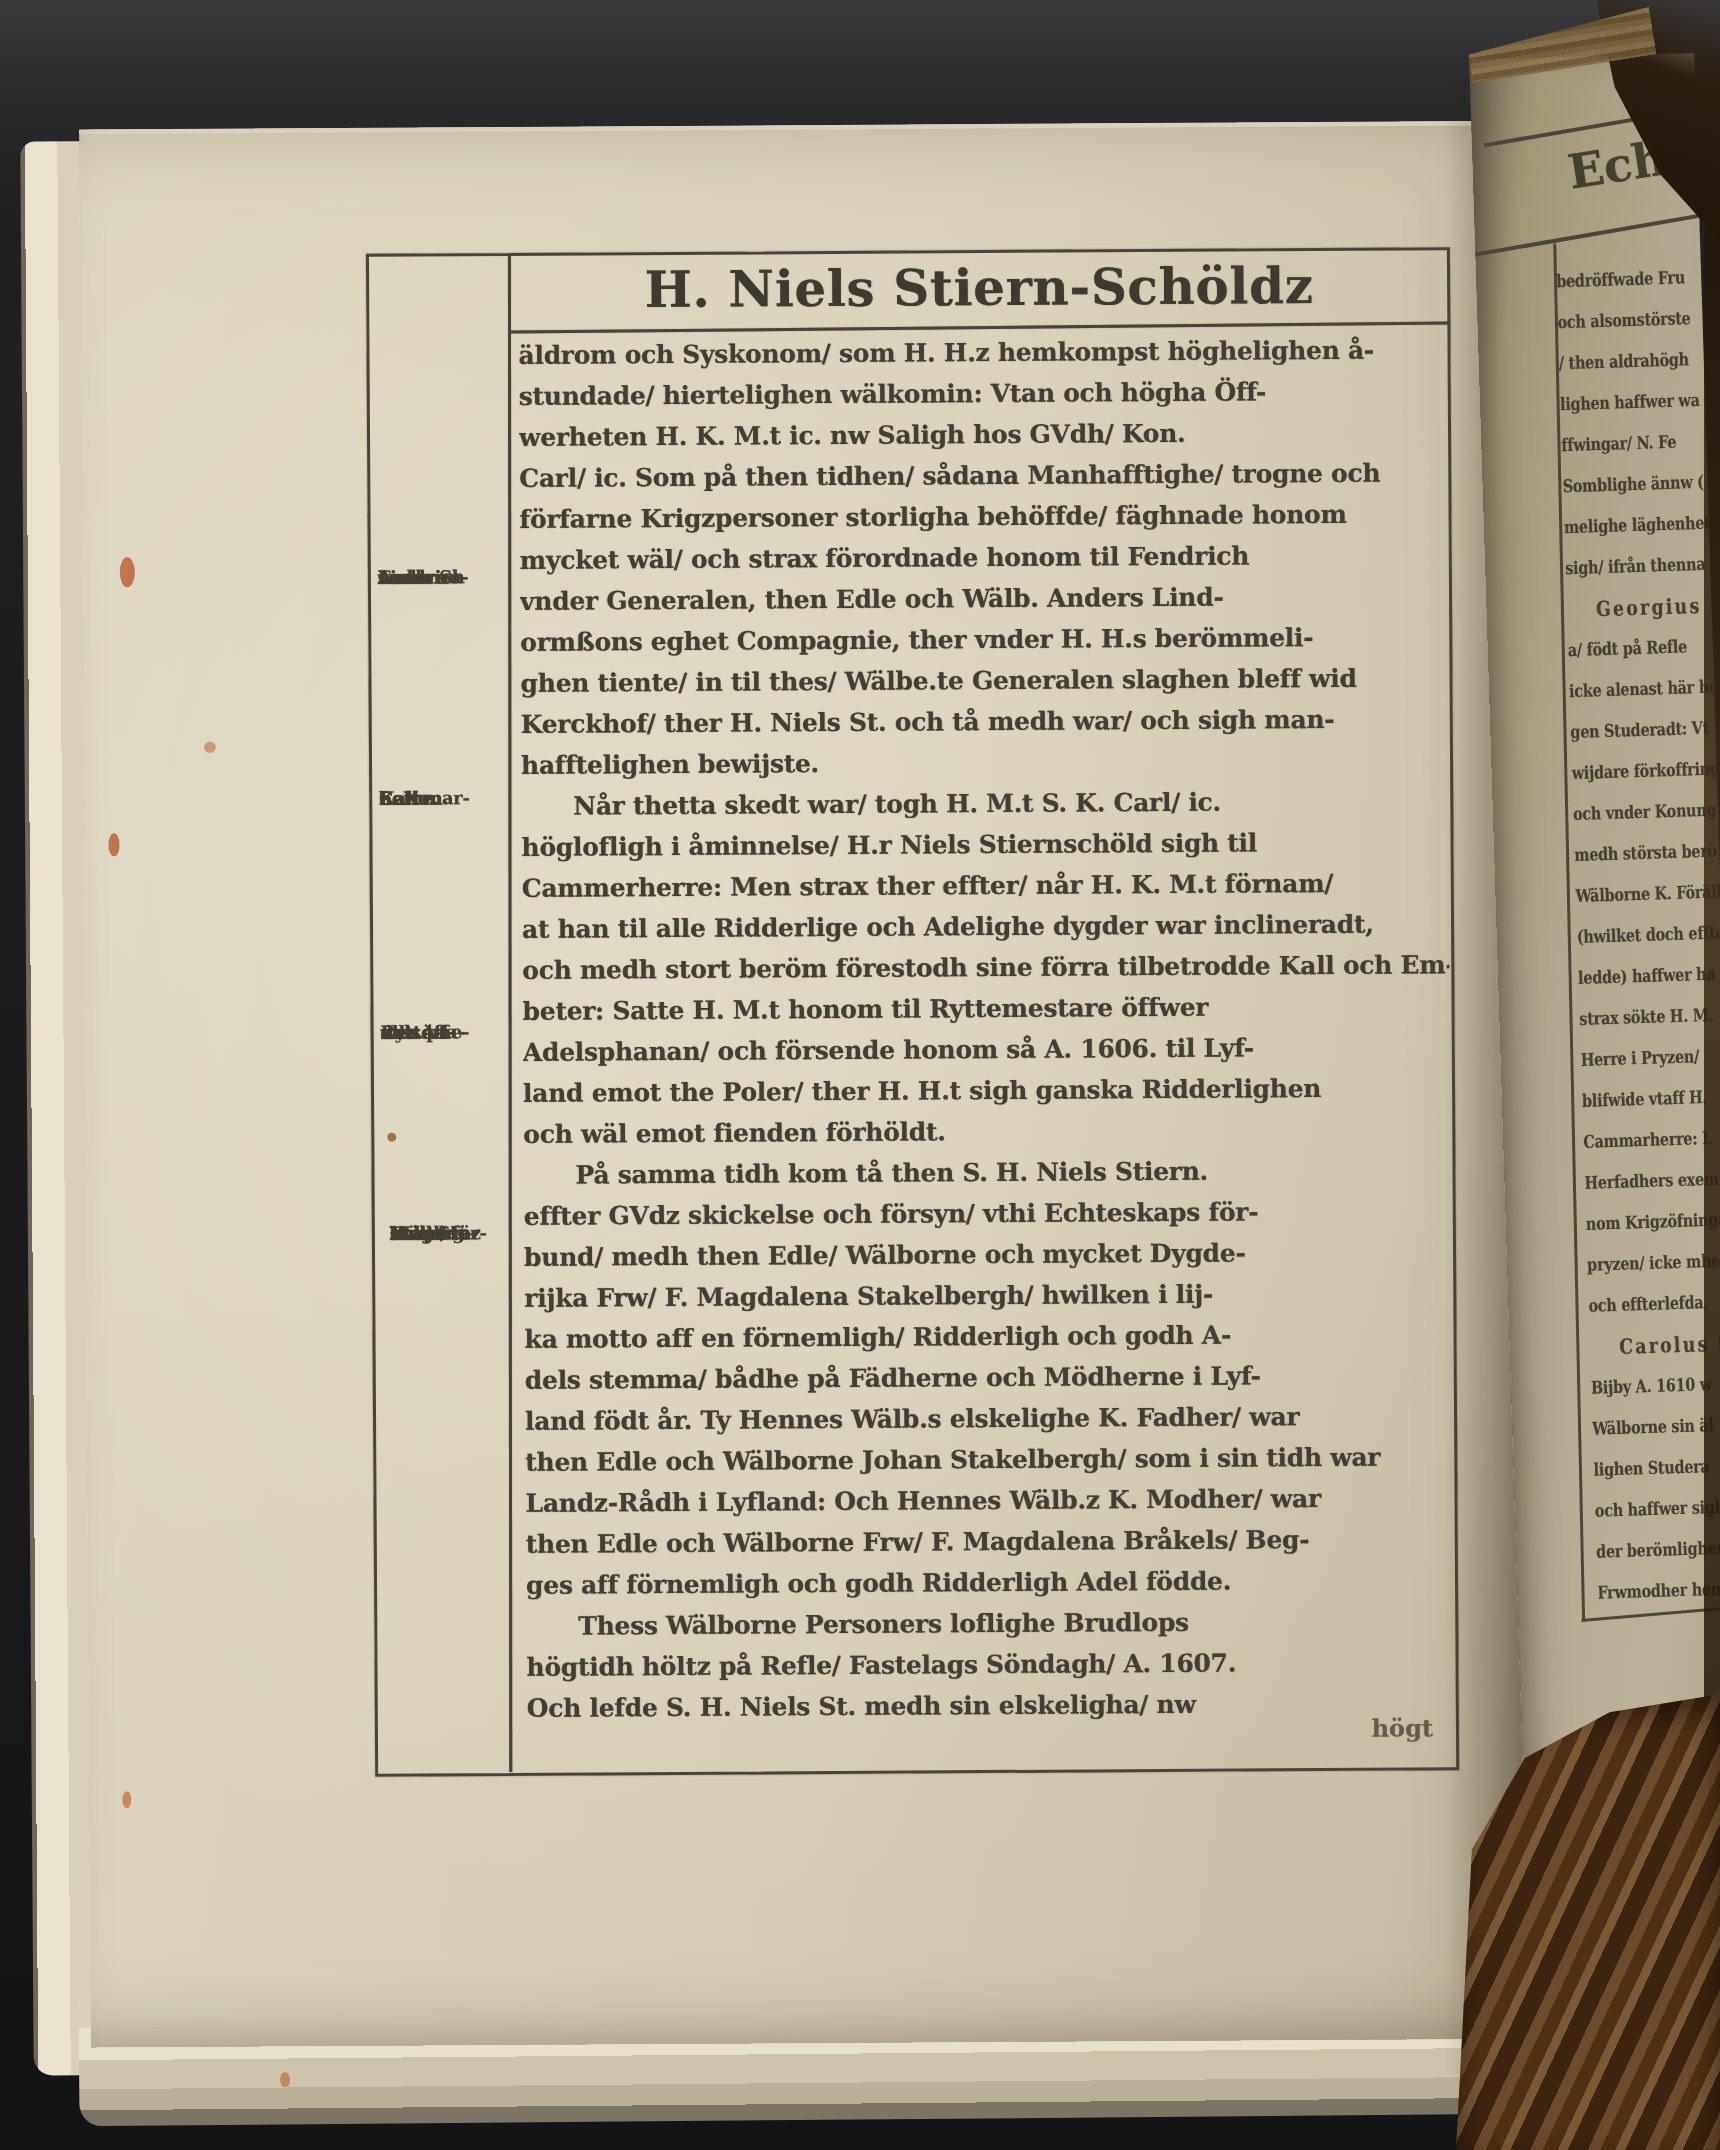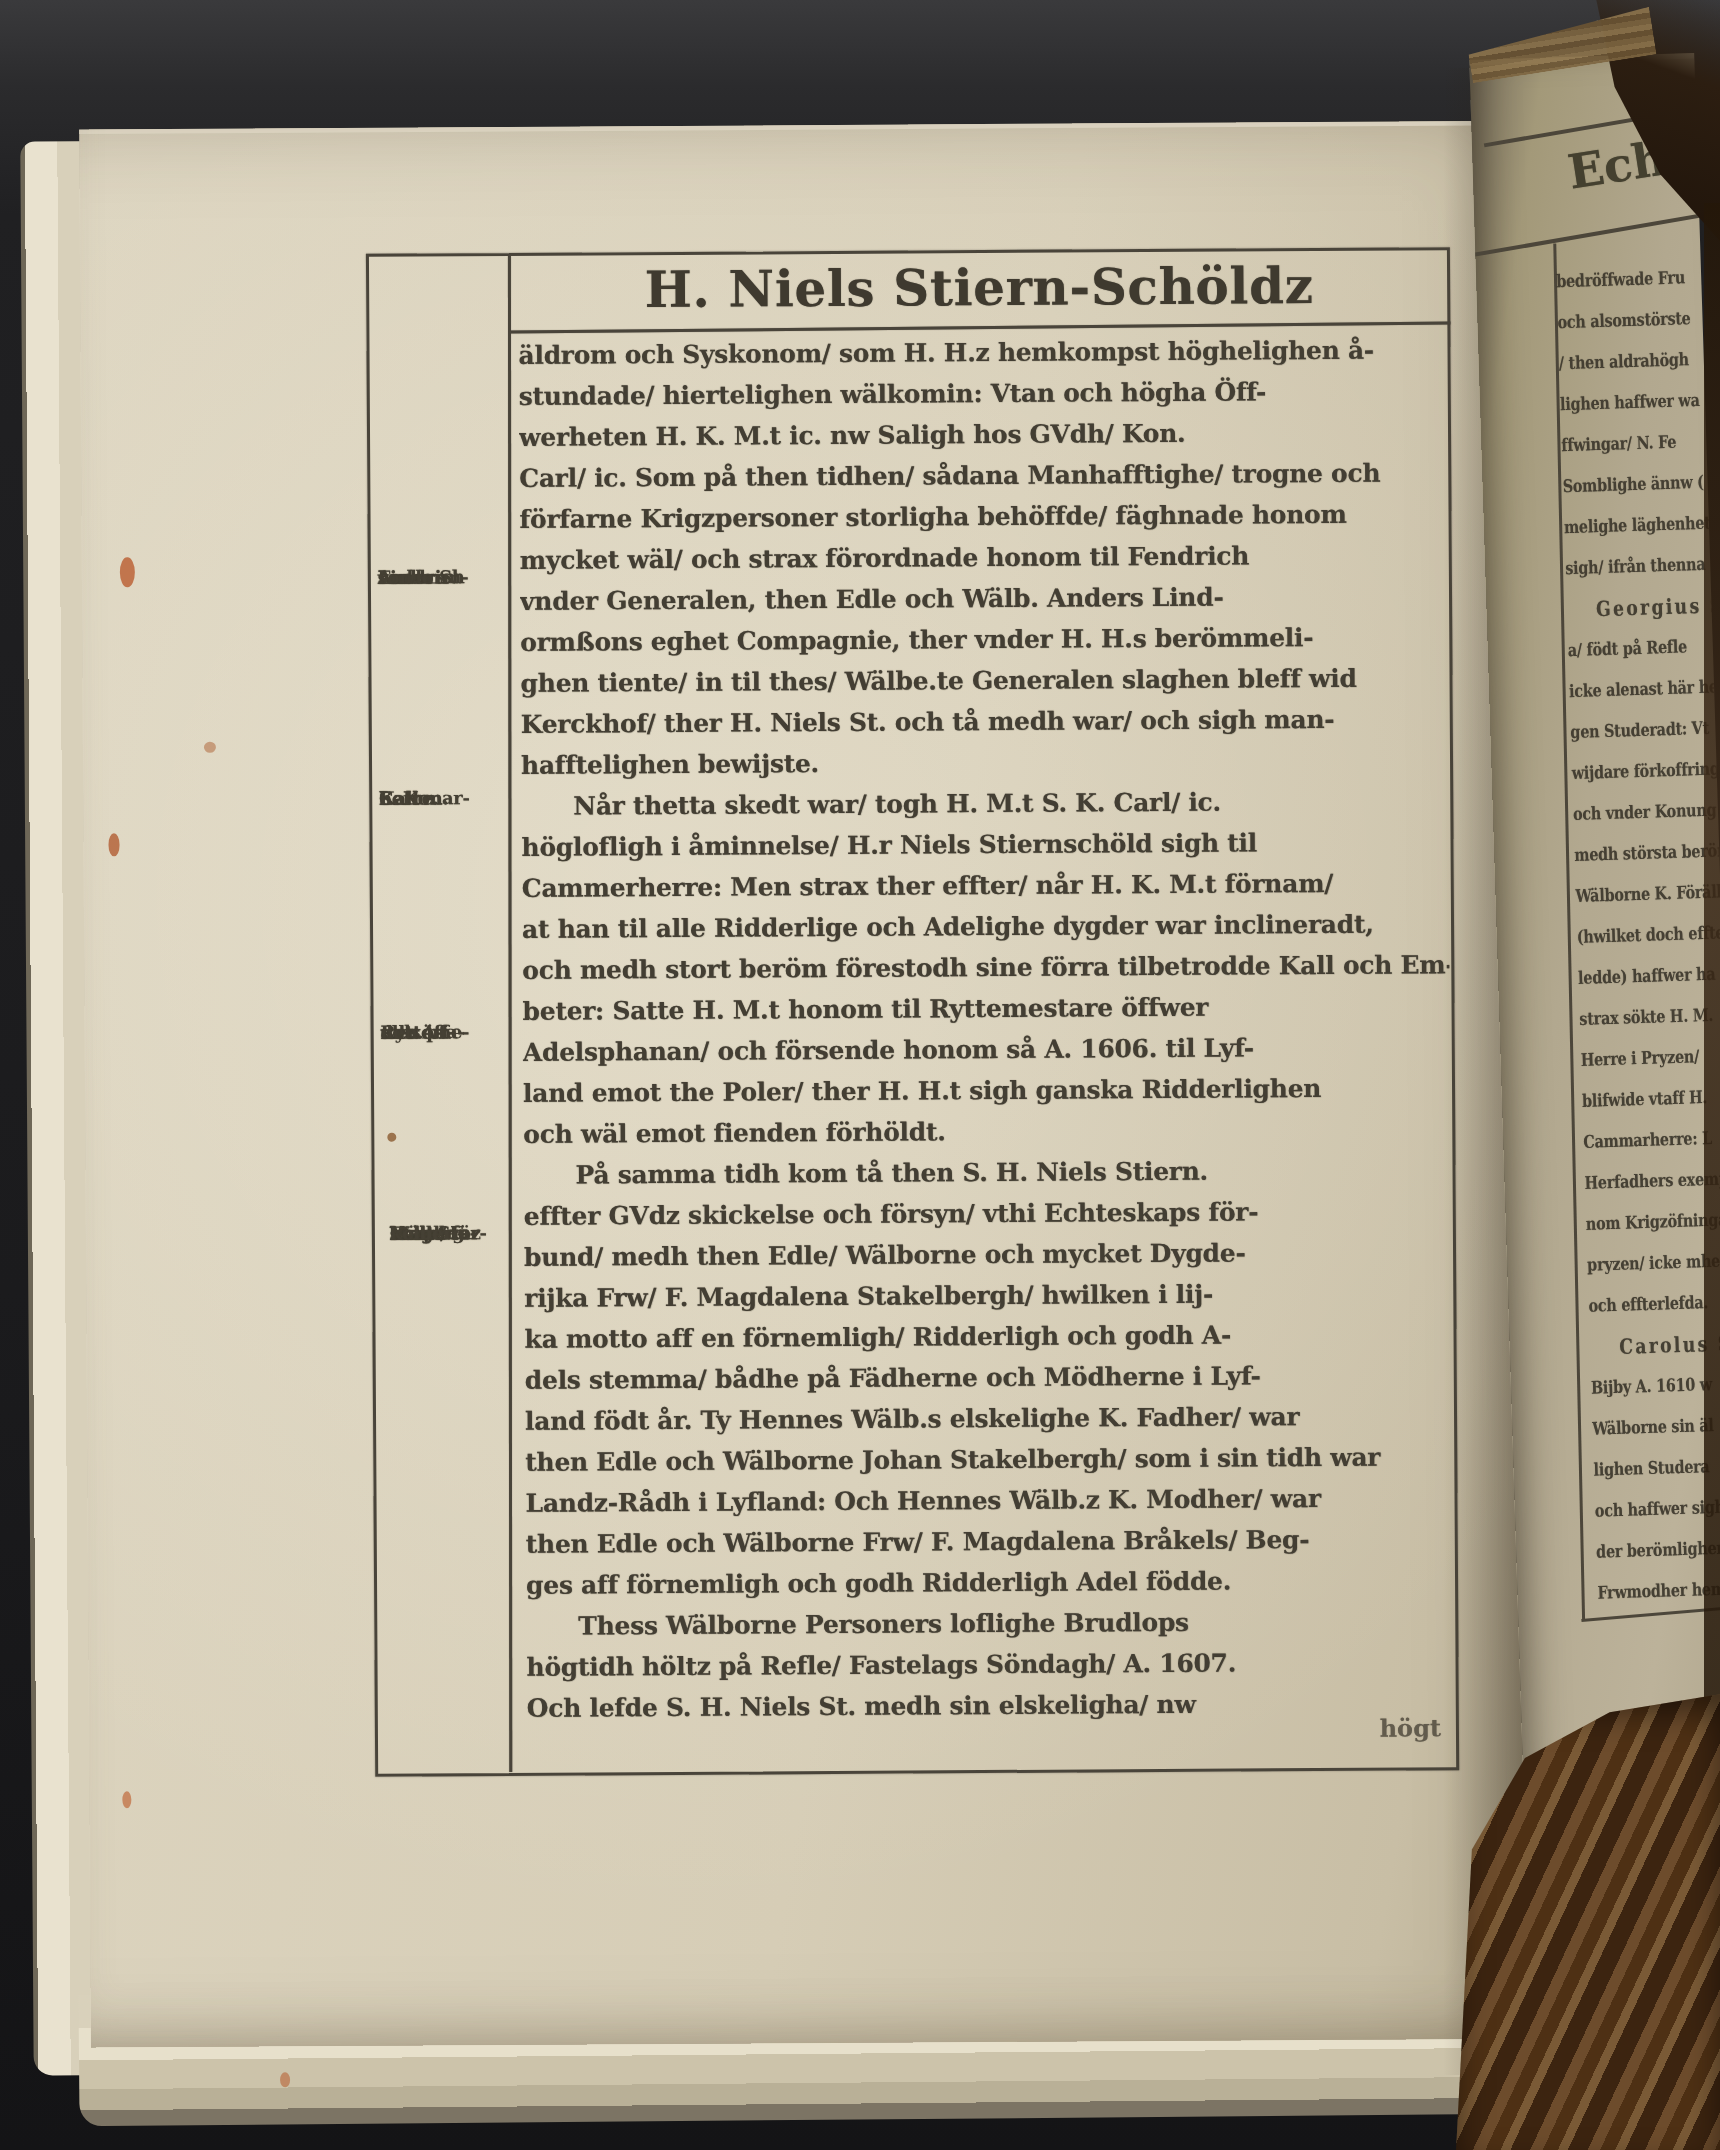--- a/index.html
+++ b/index.html
@@ -32,21 +32,21 @@
 
   .margin-note{left:6.8px;width:129px;font-size:18px;line-height:37px;font-weight:bold;
     color:#454034;text-shadow:0 0 1.1px rgba(69,64,52,.55);letter-spacing:-0.3px;}
   .mn1{top:302px;} .mn2{top:523px;} .mn3{top:757px;text-align:center;} .mn4{top:958px;margin-left:8px;}
 
   .body-col{left:149px;top:79px;width:927px;font-size:25px;line-height:41px;font-weight:bold;
     color:#433e33;text-shadow:0 0 1.1px rgba(67,62,51,.55), 0.6px 0.6px 0 rgba(67,62,51,.12);
     letter-spacing:-0.3px;}
   .body-col .tline{position:relative;white-space:nowrap;overflow:hidden;}
   .body-col .indent{padding-left:52px;}
-  .catchword{right:15px;top:1463px;font-size:24px;font-weight:bold;color:#4a4438;opacity:.8;
+  .catchword{right:23px;top:1463px;font-size:24px;font-weight:bold;color:#4a4438;opacity:.8;
     text-shadow:0 0 1.1px rgba(74,68,56,.5);}
 
   
   .speck{border-radius:50%;}
   .s1{left:38px;top:428px;width:14.7px;height:30px;background:#bc6438;opacity:.85;}
   .s2{left:25px;top:704px;width:11.3px;height:22.5px;background:#b25c32;opacity:.8;}
   .s3{left:33px;top:1662px;width:9px;height:17px;background:#c06a3c;opacity:.7;}
   .s4{left:302px;top:1005px;width:9px;height:9px;background:#8a5a30;opacity:.8;}
   .s5{left:121px;top:613px;width:12.4px;height:11.3px;background:#b16a3e;opacity:.55;}
   .s6{left:189px;top:1944px;width:10px;height:14.7px;background:#b86236;opacity:.6;}

